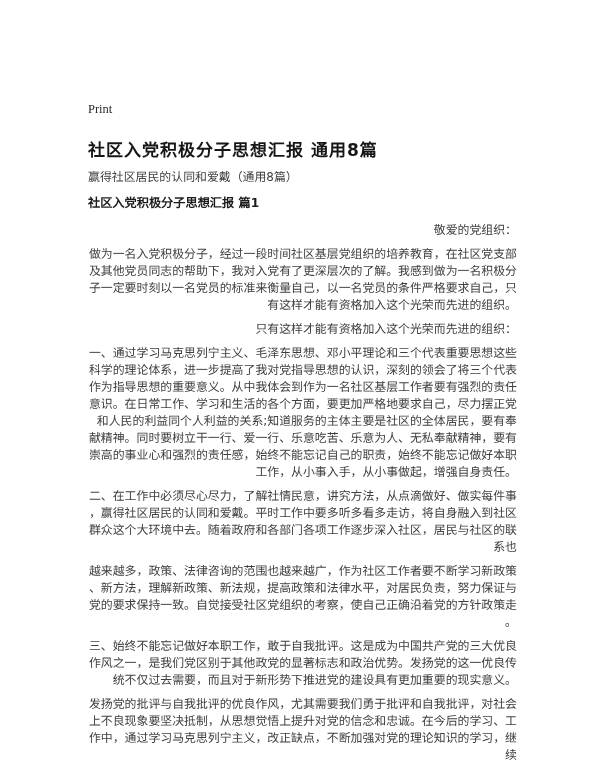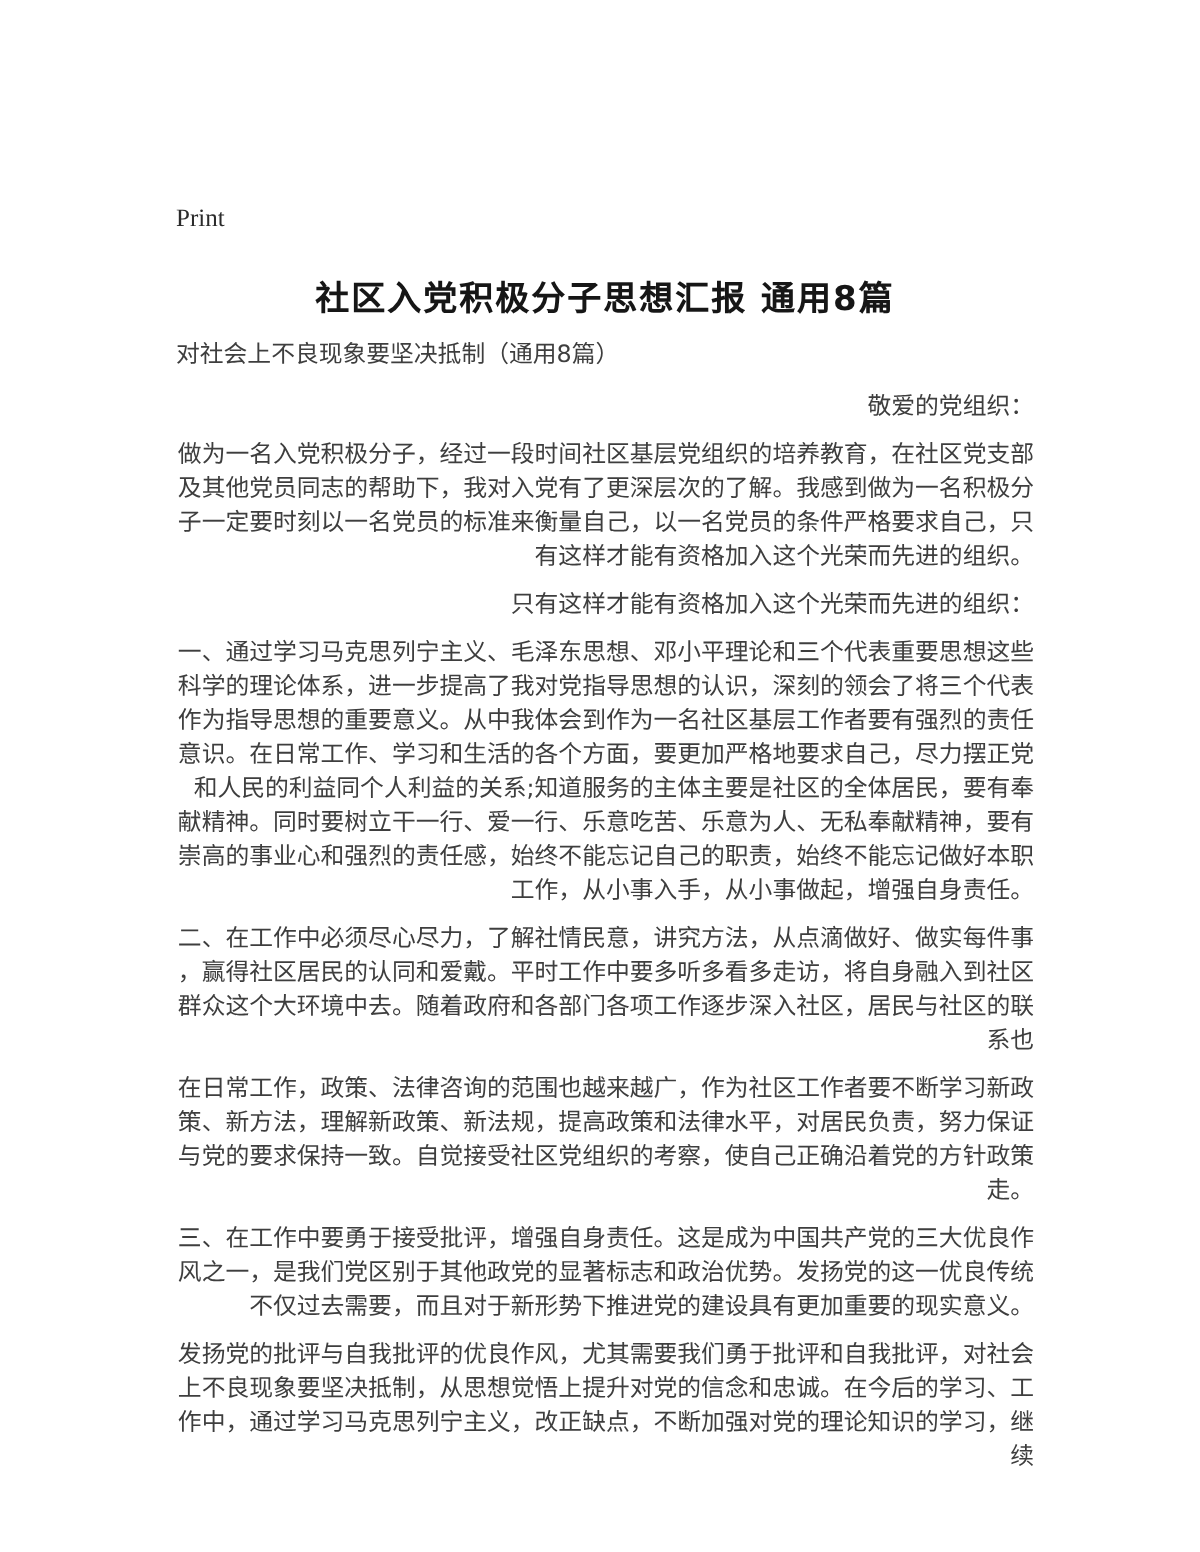--- a/index.html
+++ b/index.html
@@ -27,21 +27,20 @@
     margin: 0 0 22px 0;
     cursor: pointer;
     display: inline-block;
   }
   .print-row { margin: 0; }
   .doc-title {
     font-size: 17px;
     font-weight: bold;
     letter-spacing: 1px;
     color: #161616;
-    text-align: center;
     line-height: 22px;
     margin: 0 0 8px 0;
   }
   .doc-subtitle {
     font-size: 11.9px;
     font-weight: normal;
     color: #3e3e3e;
     line-height: 17px;
     margin: 0 0 9px 0;
   }
@@ -67,32 +66,33 @@
 <body>
 
 <div class="page">
 
   <div class="print-row">
     <span class="print-label">Print</span>
   </div>
 
   <h1 class="doc-title">社区入党积极分子思想汇报 通用8篇</h1>
 
-  <p class="doc-subtitle">对社会上不良现象要坚决抵制（通用8篇）</p>
+  <p class="doc-subtitle">赢得社区居民的认同和爱戴（通用8篇）</p>
 
+  <h2 class="section-heading">社区入党积极分子思想汇报 篇1</h2>
 
   <p class="body-para">敬爱的党组织：</p>
 
   <p class="body-para">做为一名入党积极分子，经过一段时间社区基层党组织的培养教育，在社区党支部及其他党员同志的帮助下，我对入党有了更深层次的了解。我感到做为一名积极分子一定要时刻以一名党员的标准来衡量自己，以一名党员的条件严格要求自己，只有这样才能有资格加入这个光荣而先进的组织。</p>
 
   <p class="body-para">只有这样才能有资格加入这个光荣而先进的组织：</p>
 
   <p class="body-para">一、通过学习马克思列宁主义、毛泽东思想、邓小平理论和三个代表重要思想这些科学的理论体系，进一步提高了我对党指导思想的认识，深刻的领会了将三个代表作为指导思想的重要意义。从中我体会到作为一名社区基层工作者要有强烈的责任意识。在日常工作、学习和生活的各个方面，要更加严格地要求自己，尽力摆正党和人民的利益同个人利益的关系;知道服务的主体主要是社区的全体居民，要有奉献精神。同时要树立干一行、爱一行、乐意吃苦、乐意为人、无私奉献精神，要有崇高的事业心和强烈的责任感，始终不能忘记自己的职责，始终不能忘记做好本职工作，从小事入手，从小事做起，增强自身责任。</p>
 
   <p class="body-para">二、在工作中必须尽心尽力，了解社情民意，讲究方法，从点滴做好、做实每件事，赢得社区居民的认同和爱戴。平时工作中要多听多看多走访，将自身融入到社区群众这个大环境中去。随着政府和各部门各项工作逐步深入社区，居民与社区的联系也</p>
 
-  <p class="body-para">在日常工作，政策、法律咨询的范围也越来越广，作为社区工作者要不断学习新政策、新方法，理解新政策、新法规，提高政策和法律水平，对居民负责，努力保证与党的要求保持一致。自觉接受社区党组织的考察，使自己正确沿着党的方针政策走。</p>
+  <p class="body-para">越来越多，政策、法律咨询的范围也越来越广，作为社区工作者要不断学习新政策、新方法，理解新政策、新法规，提高政策和法律水平，对居民负责，努力保证与党的要求保持一致。自觉接受社区党组织的考察，使自己正确沿着党的方针政策走。</p>
 
-  <p class="body-para">三、在工作中要勇于接受批评，增强自身责任。这是成为中国共产党的三大优良作风之一，是我们党区别于其他政党的显著标志和政治优势。发扬党的这一优良传统不仅过去需要，而且对于新形势下推进党的建设具有更加重要的现实意义。</p>
+  <p class="body-para">三、始终不能忘记做好本职工作，敢于自我批评。这是成为中国共产党的三大优良作风之一，是我们党区别于其他政党的显著标志和政治优势。发扬党的这一优良传统不仅过去需要，而且对于新形势下推进党的建设具有更加重要的现实意义。</p>
 
   <p class="body-para">发扬党的批评与自我批评的优良作风，尤其需要我们勇于批评和自我批评，对社会上不良现象要坚决抵制，从思想觉悟上提升对党的信念和忠诚。在今后的学习、工作中，通过学习马克思列宁主义，改正缺点，不断加强对党的理论知识的学习，继续</p>
 
 </div>
 
 </body></html>

